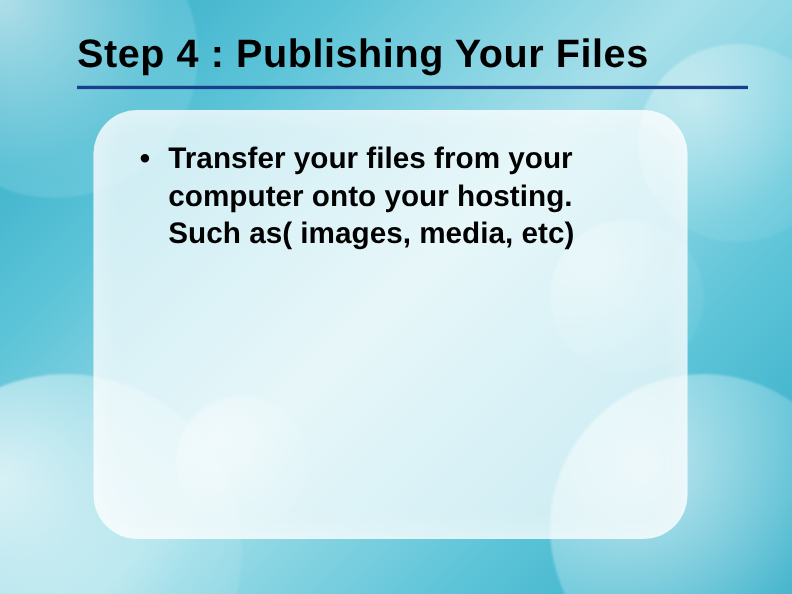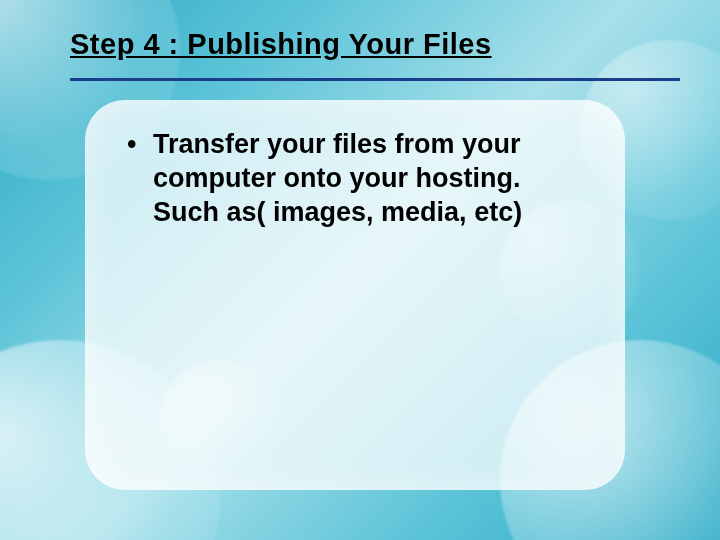--- a/index.html
+++ b/index.html
@@ -22,26 +22,25 @@
   .bubble3 { width: 280px; height: 280px; bottom: -80px; right: -60px; opacity: 0.7; }
   .bubble4 { width: 180px; height: 180px; top: 40px; right: -40px; opacity: 0.5; }
   .bubble5 { width: 140px; height: 140px; top: 200px; right: 80px; opacity: 0.4; }
   .bubble6 { width: 120px; height: 120px; bottom: 60px; left: 160px; opacity: 0.5; }
 
   .slide-title {
     position: absolute;
     top: 28px;
     left: 70px;
     right: 40px;
-    font-size: 29px;
+    font-size: 36px;
     font-weight: 900;
     color: #000;
     letter-spacing: 0.5px;
     font-family: "Arial Black", Arial, sans-serif;
-    text-decoration: underline;
   }
   .title-underline {
     position: absolute;
     top: 78px;
     left: 70px;
     right: 40px;
     height: 3px;
     background: #1a3e8c;
   }
   .content-panel {

